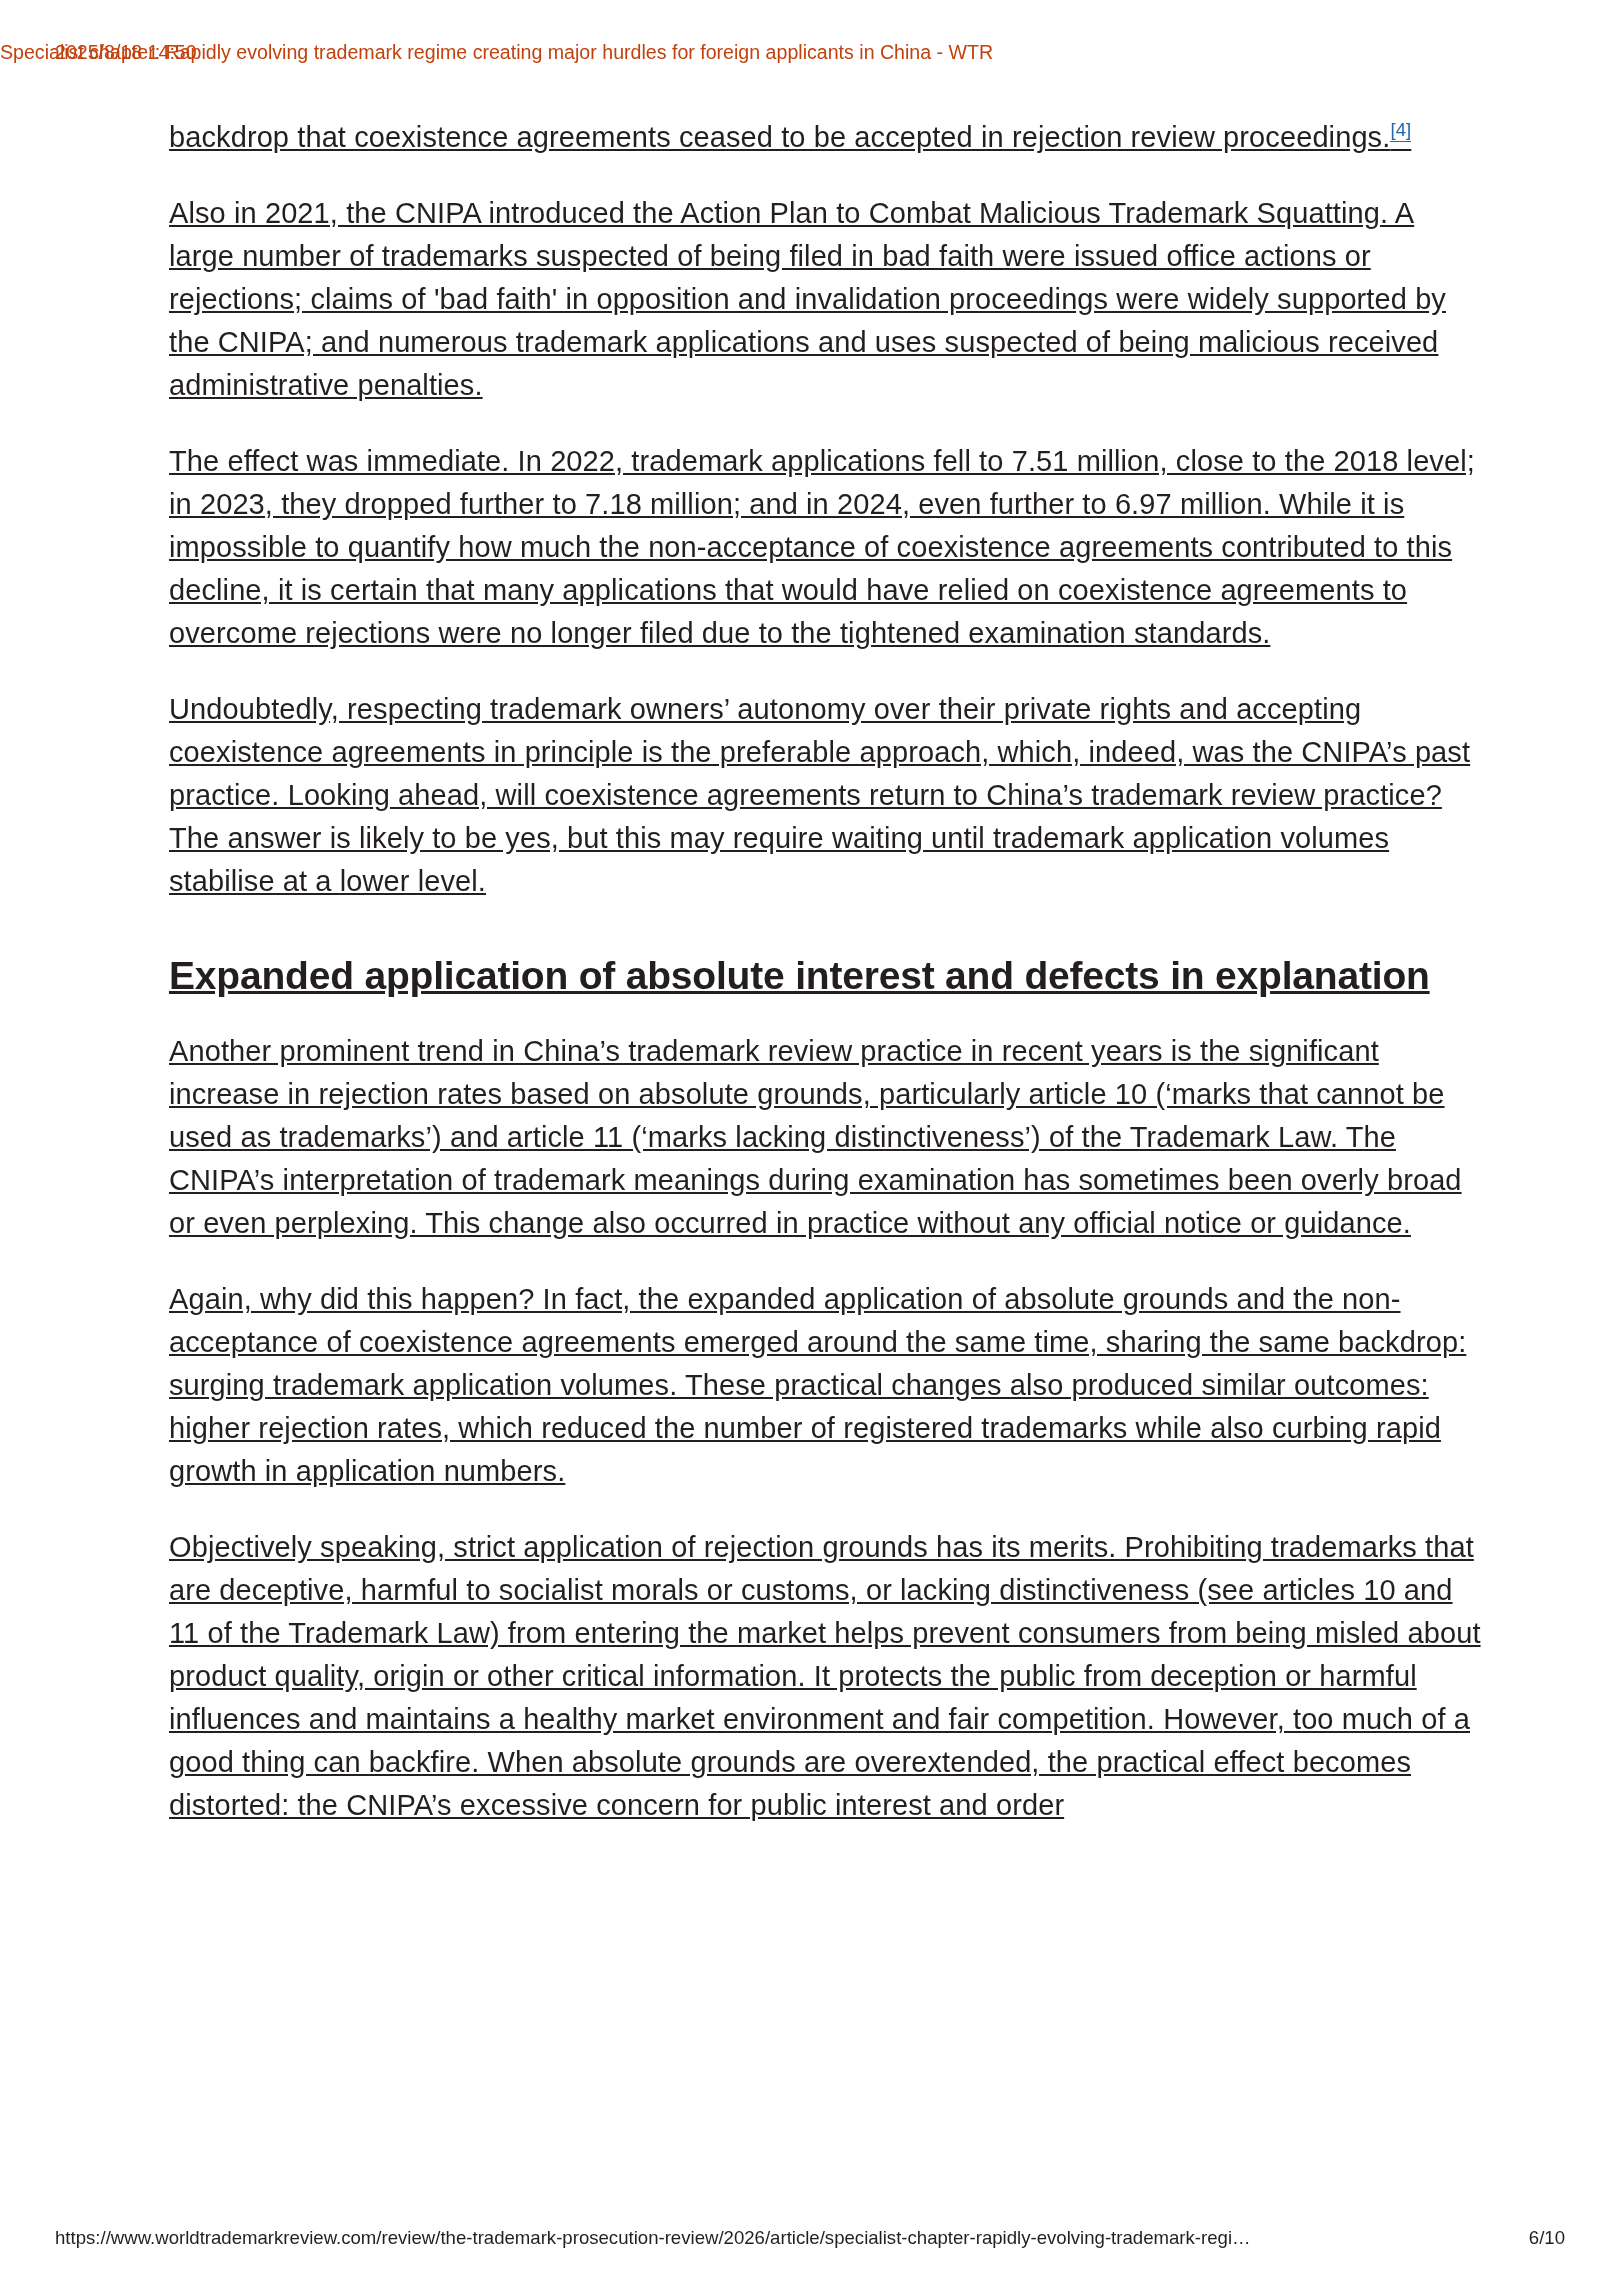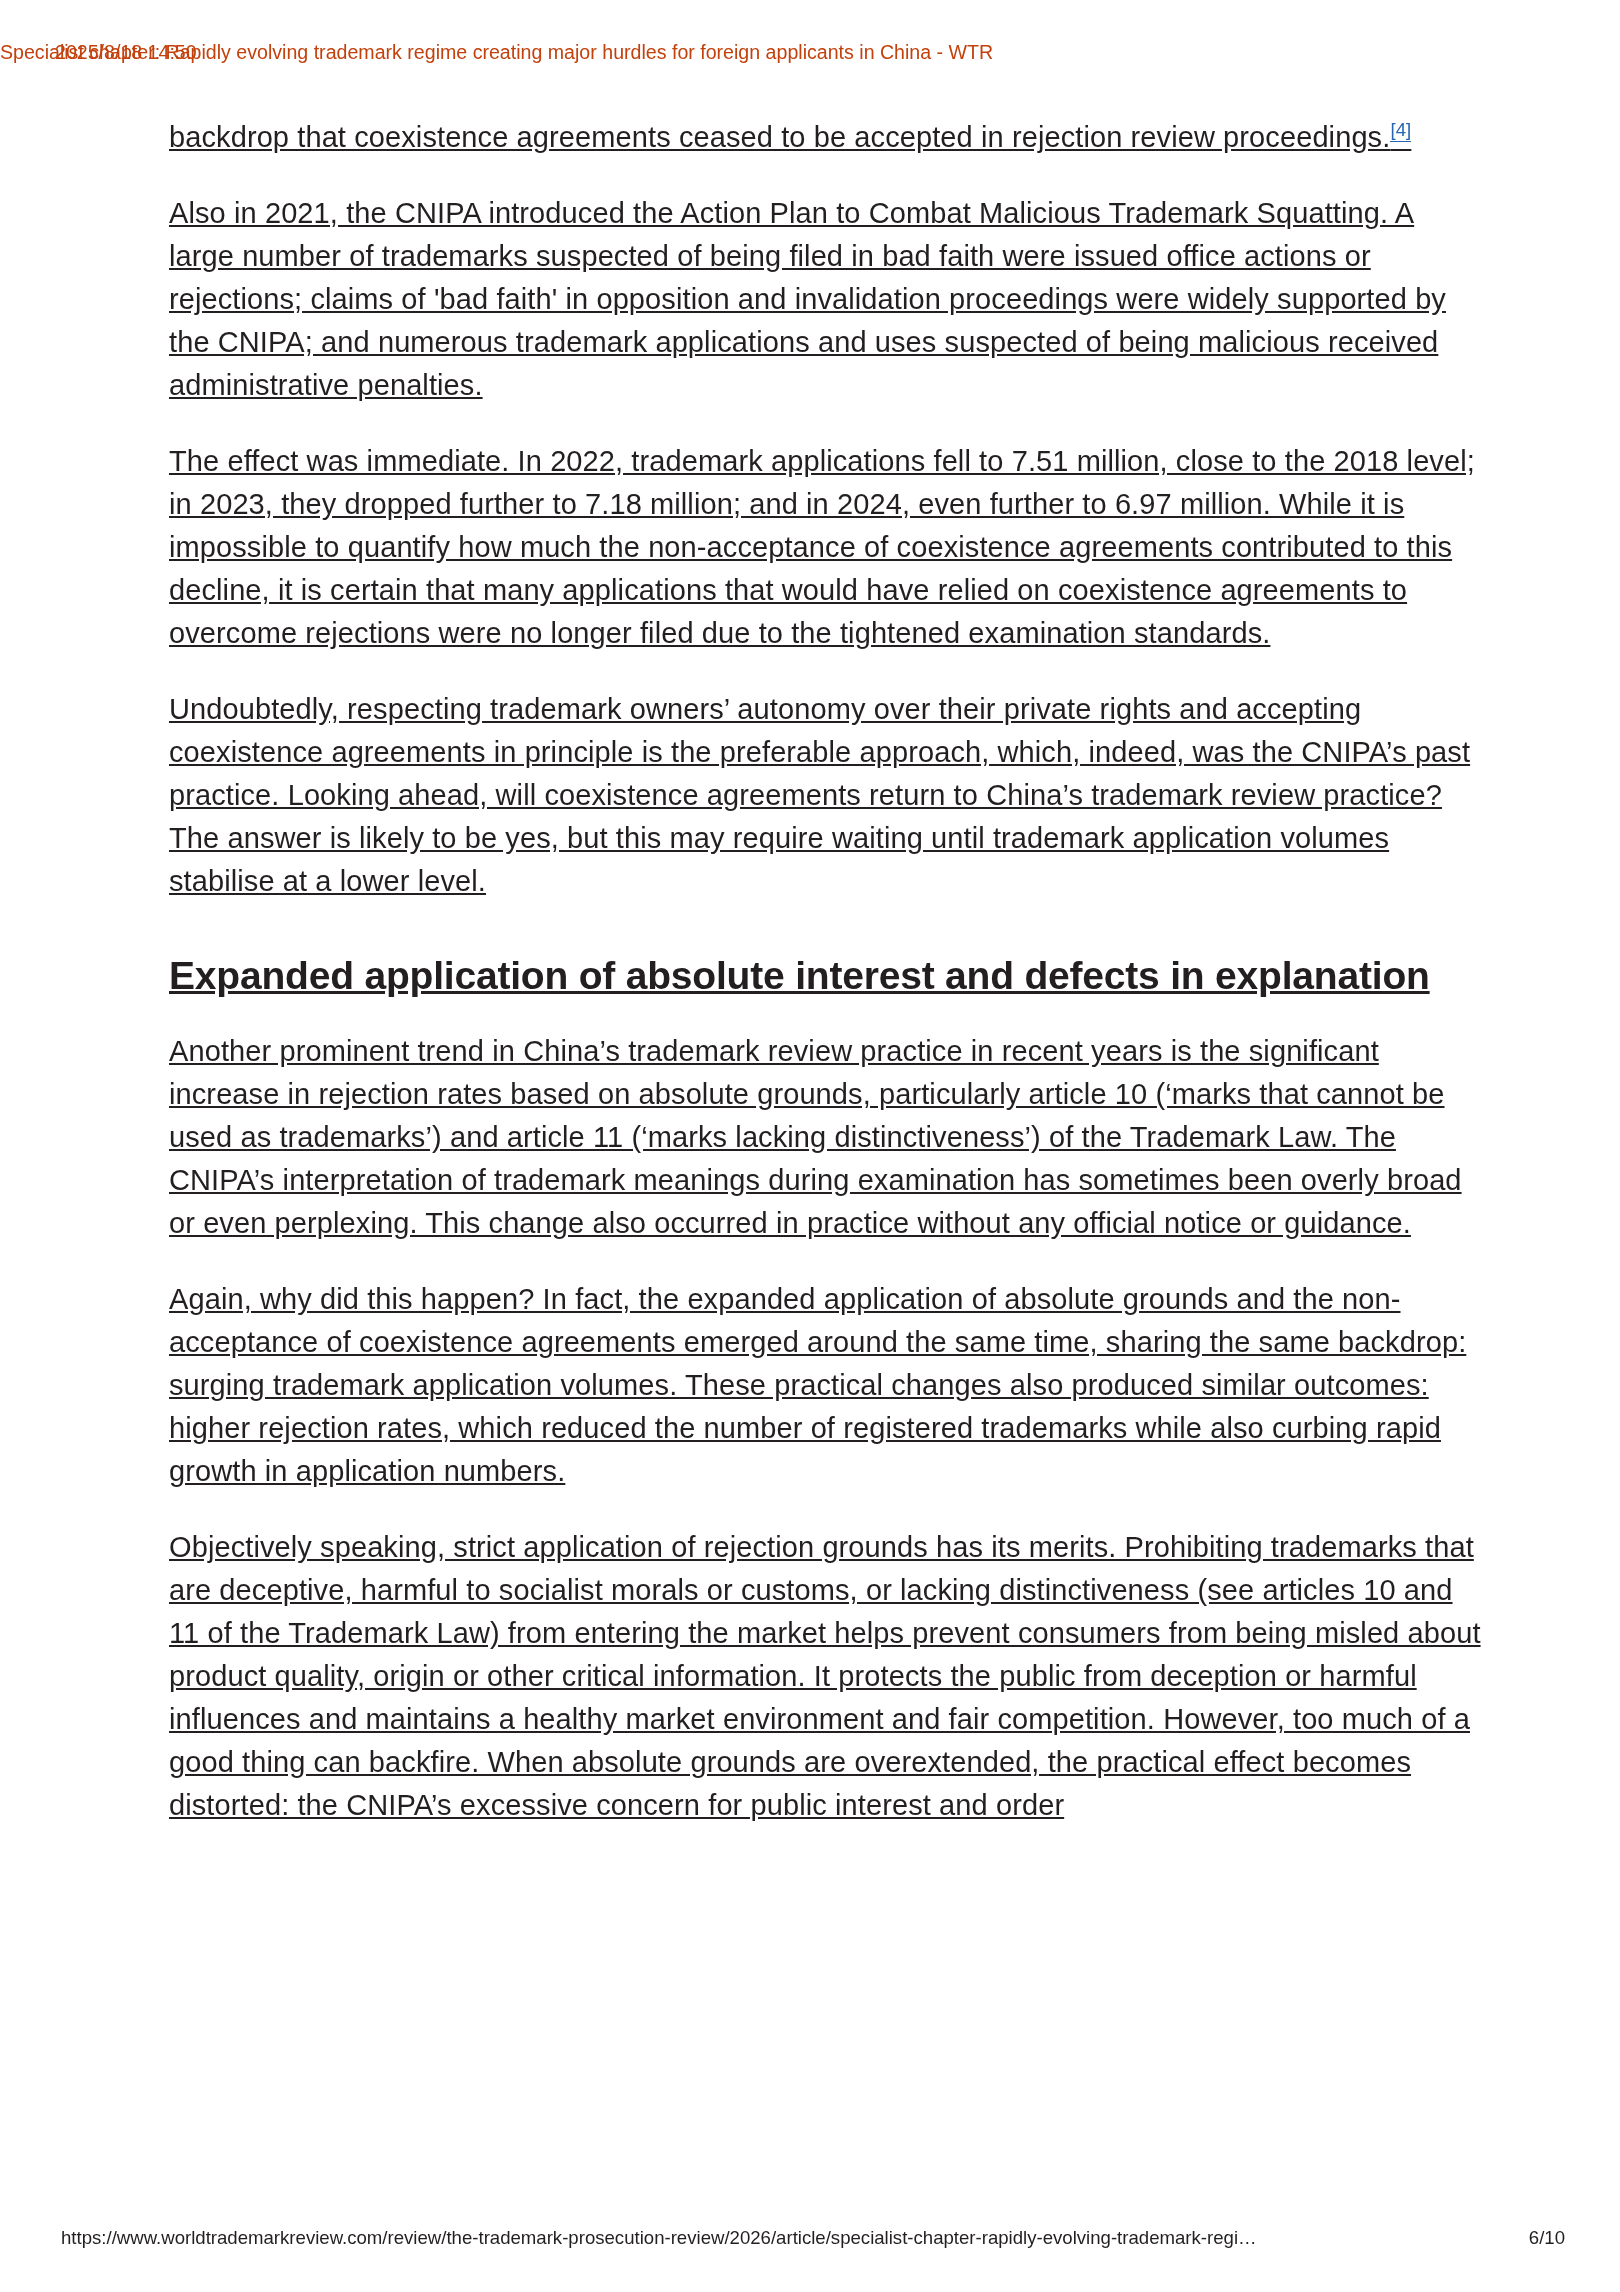--- a/index.html
+++ b/index.html
@@ -73,21 +73,20 @@
     padding-bottom: 1px;
   }
   .page-footer {
     position: absolute;
     bottom: 43px;
     left: 0;
     right: 0;
     height: 23.5px;
     font-size: 18.6px;
     color: #231f20;
-    margin-left: 6px;
   }
   .footer-url {
     position: absolute;
     left: 55px;
     white-space: nowrap;
     overflow: hidden;
     text-overflow: ellipsis;
     max-width: 1411px;
   }
   .footer-pageno {

